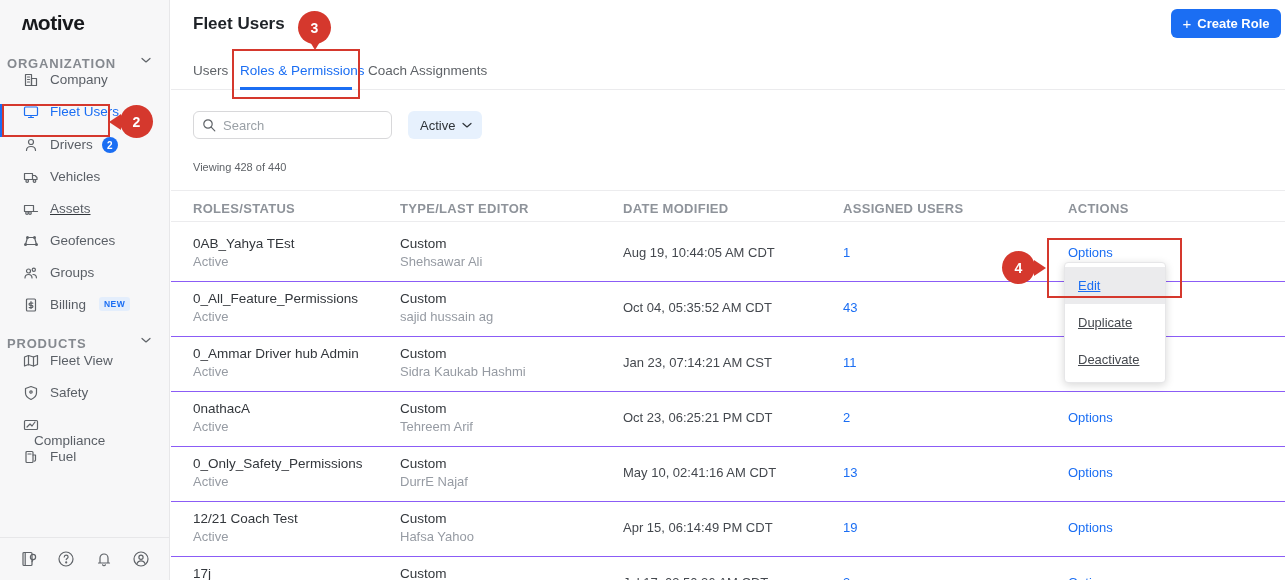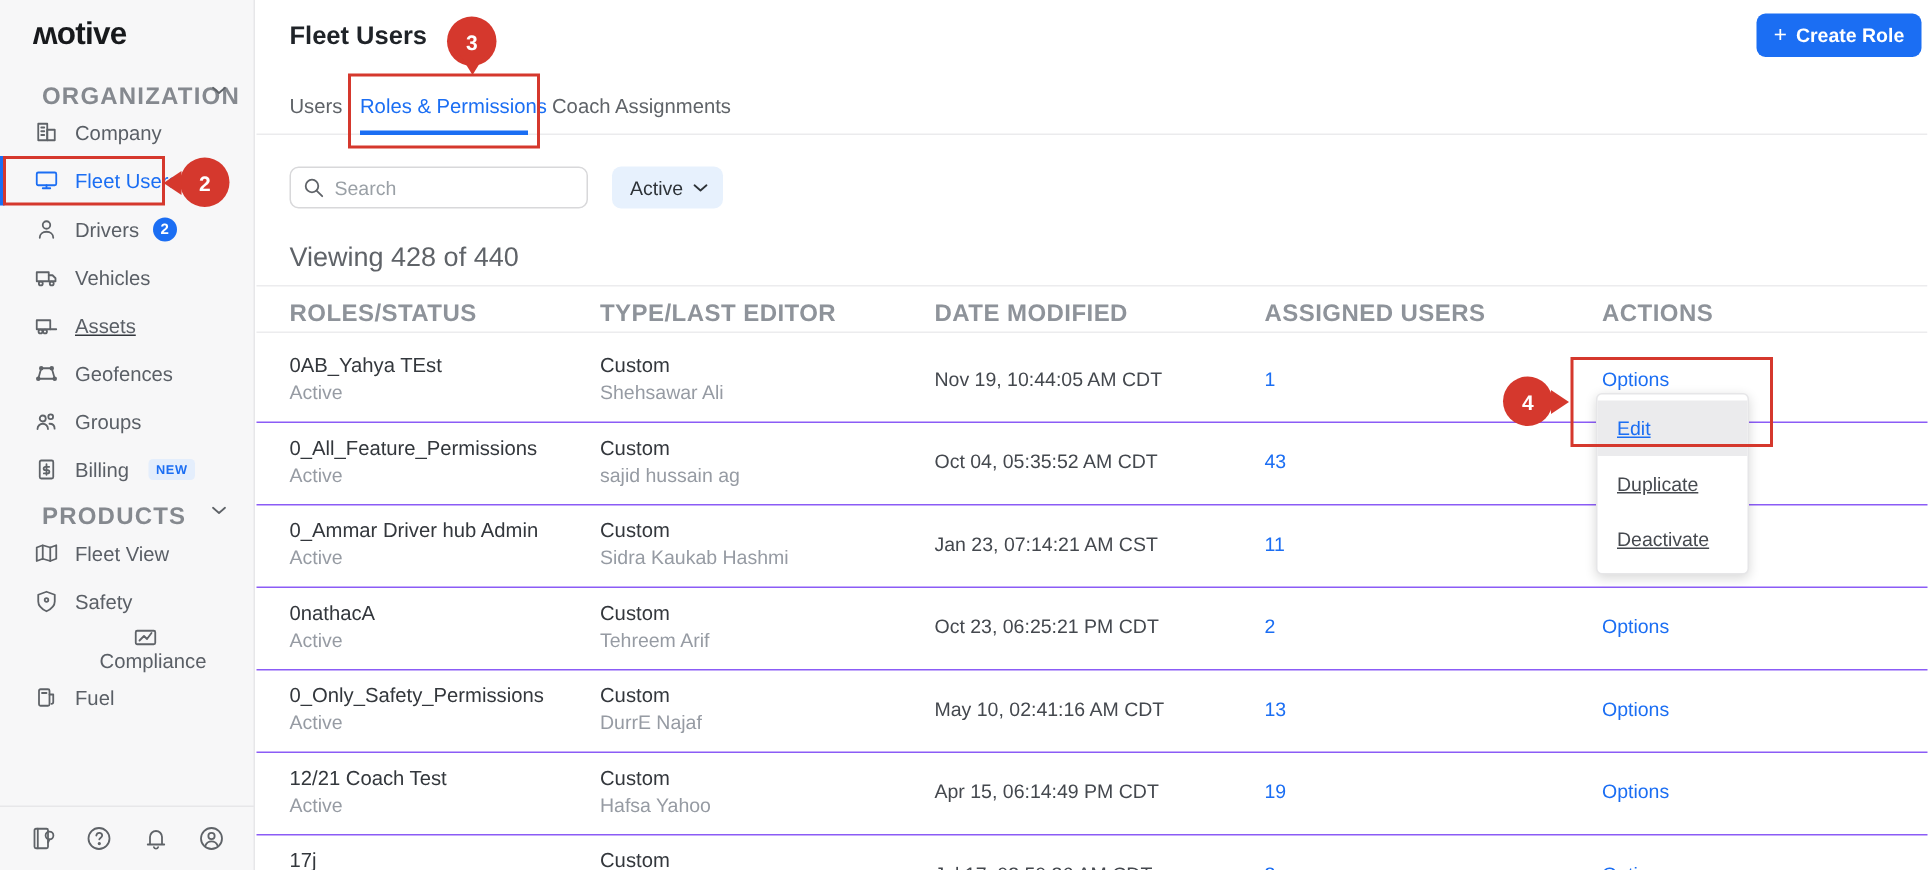--- a/index.html
+++ b/index.html
@@ -11,25 +11,25 @@
   }
   svg { display:block; }
   .icon { stroke:#5f6368; fill:none; stroke-width:1.2; stroke-linecap:round; stroke-linejoin:round; }
   .icon.blue { stroke:#1b6ef3; }
 
   
   .sidebar { position:absolute; left:0; top:0; width:170px; height:580px;
     background:#f7f7f8; border-right:1px solid #e7e7e9; }
   .logo { position:absolute; left:22px; top:11px; font-size:21px; font-weight:700;
     color:#17191c; letter-spacing:-0.5px; }
-  .section-label { position:absolute; left:28px; font-size:16px; font-weight:700;
+  .section-label { position:absolute; left:7px; font-size:13px; font-weight:700;
     color:#85898f; letter-spacing:0.8px; }
   .section-chevron { position:absolute; right:18px; }
   .side-item { position:absolute; left:0; width:170px; height:32px; display:flex;
-    align-items:center; padding-left:23px; cursor:pointer; }
+    align-items:flex-start; padding-left:23px; cursor:pointer; }
   .side-item .lbl { margin-left:11px; font-size:13.5px; color:#5a5f66; }
   .side-item.active .lbl { color:#1b6ef3; }
   .active-bar { position:absolute; left:0; top:104px; width:3px; height:33px; background:#1b6ef3; }
   .count-badge { margin-left:9px; background:#1b6ef3; color:#fff; font-size:10px; font-weight:700;
     width:16px; height:16px; border-radius:50%; display:flex; align-items:center; justify-content:center; }
   .new-badge { margin-left:13px; background:#e4eefc; color:#1b6ef3; font-size:8.5px; font-weight:700;
     padding:2px 5px; border-radius:3px; letter-spacing:0.4px; }
   .side-footer { position:absolute; left:0; top:537px; width:170px; height:43px;
     border-top:1px solid #e7e7e9; display:flex; align-items:center; justify-content:space-between;
     padding:0 14px; }
@@ -50,26 +50,26 @@
   
   .search-box { position:absolute; left:193px; top:111px; width:199px; height:28px;
     border:1px solid #d8d8da; border-radius:6px; background:#fff; display:flex; align-items:center;
     padding:0 8px; }
   .search-box input { border:none; outline:none; margin-left:7px; width:150px; font-size:13px;
     color:#33373c; font-family:"Liberation Sans", sans-serif; background:transparent; }
   .search-box input::placeholder { color:#9aa0a6; }
   .status-filter { position:absolute; left:408px; top:111px; height:28px; padding:0 10px 0 12px;
     background:#e7f1fd; border-radius:6px; display:flex; align-items:center; gap:7px;
     font-size:13px; color:#2e3338; cursor:pointer; }
-  .summary { position:absolute; left:193px; top:161px; font-size:18px; color:#5f6368; }
+  .summary { position:absolute; left:193px; top:161px; font-size:11px; color:#5f6368; }
 
   
   .thead { position:absolute; left:171px; top:190px; width:1114px; height:32px;
     border-top:1px solid #ececee; border-bottom:1px solid #ececee; }
-  .th { position:absolute; top:10px; font-size:16px; font-weight:700; color:#8e939a; letter-spacing:0.3px; }
+  .th { position:absolute; top:10px; font-size:13px; font-weight:700; color:#8e939a; letter-spacing:0.3px; }
   .col0 { left:22px; } .col1 { left:229px; } .col2 { left:452px; } .col3 { left:672px; } .col4 { left:897px; }
   .trow { position:absolute; left:171px; width:1276px; height:55px; border-bottom:1px solid #8b5cf6; }
   .cell-main { position:absolute; top:9px; font-size:13.5px; color:#33373c; }
   .cell-sub  { position:absolute; top:27px; font-size:13px; color:#969ba3; }
   .cell-mid  { position:absolute; top:18px; font-size:13px; color:#44484e; }
   .link { color:#1b6ef3; text-decoration:none; cursor:pointer; font-size:13px; }
 
   
   .opt-menu { position:absolute; left:1064px; top:262px; width:102px; background:#fff;
     border:1px solid #e6e6e8; border-radius:4px; box-shadow:0 2px 8px rgba(0,0,0,0.16);
@@ -320,21 +320,21 @@
   <span class="th col2">DATE MODIFIED</span>
   <span class="th col3">ASSIGNED USERS</span>
   <span class="th col4">ACTIONS</span>
 </div>
 
 <div class="trow" style="top:227px;">
   <span class="cell-main col0">0AB_Yahya TEst</span>
   <span class="cell-sub col0">Active</span>
   <span class="cell-main col1">Custom</span>
   <span class="cell-sub col1">Shehsawar Ali</span>
-  <span class="cell-mid col2">Nov 19, 10:44:05 AM CDT</span>
+  <span class="cell-mid col2">Aug 19, 10:44:05 AM CDT</span>
   <a class="link cell-mid col3">1</a>
   <a class="link cell-mid col4">Options</a>
 </div>
 
 <div class="trow" style="top:282px;">
   <span class="cell-main col0">0_All_Feature_Permissions</span>
   <span class="cell-sub col0">Active</span>
   <span class="cell-main col1">Custom</span>
   <span class="cell-sub col1">sajid hussain ag</span>
   <span class="cell-mid col2">Oct 04, 05:35:52 AM CDT</span>

